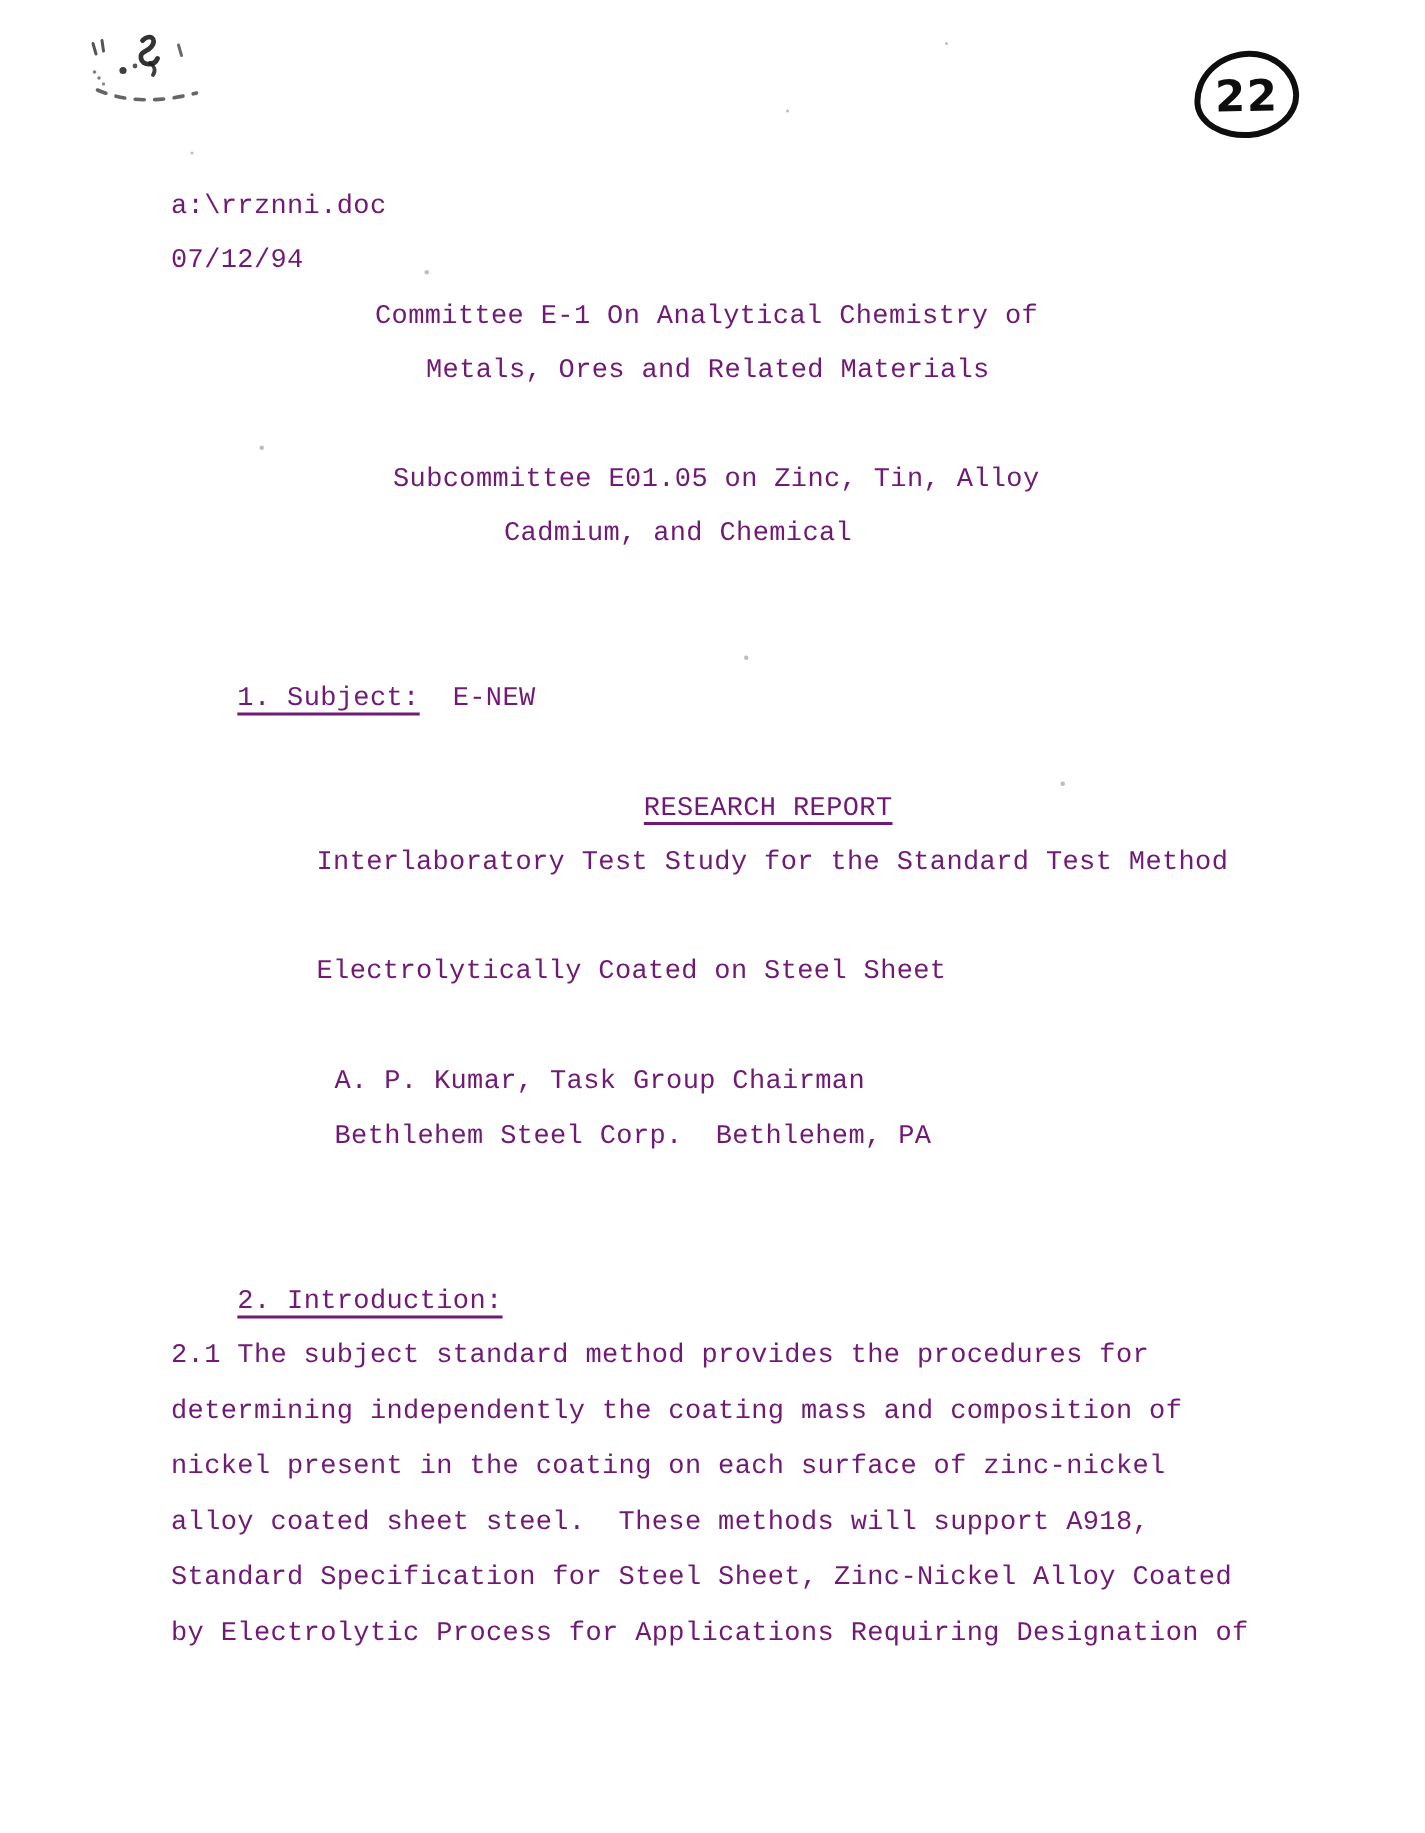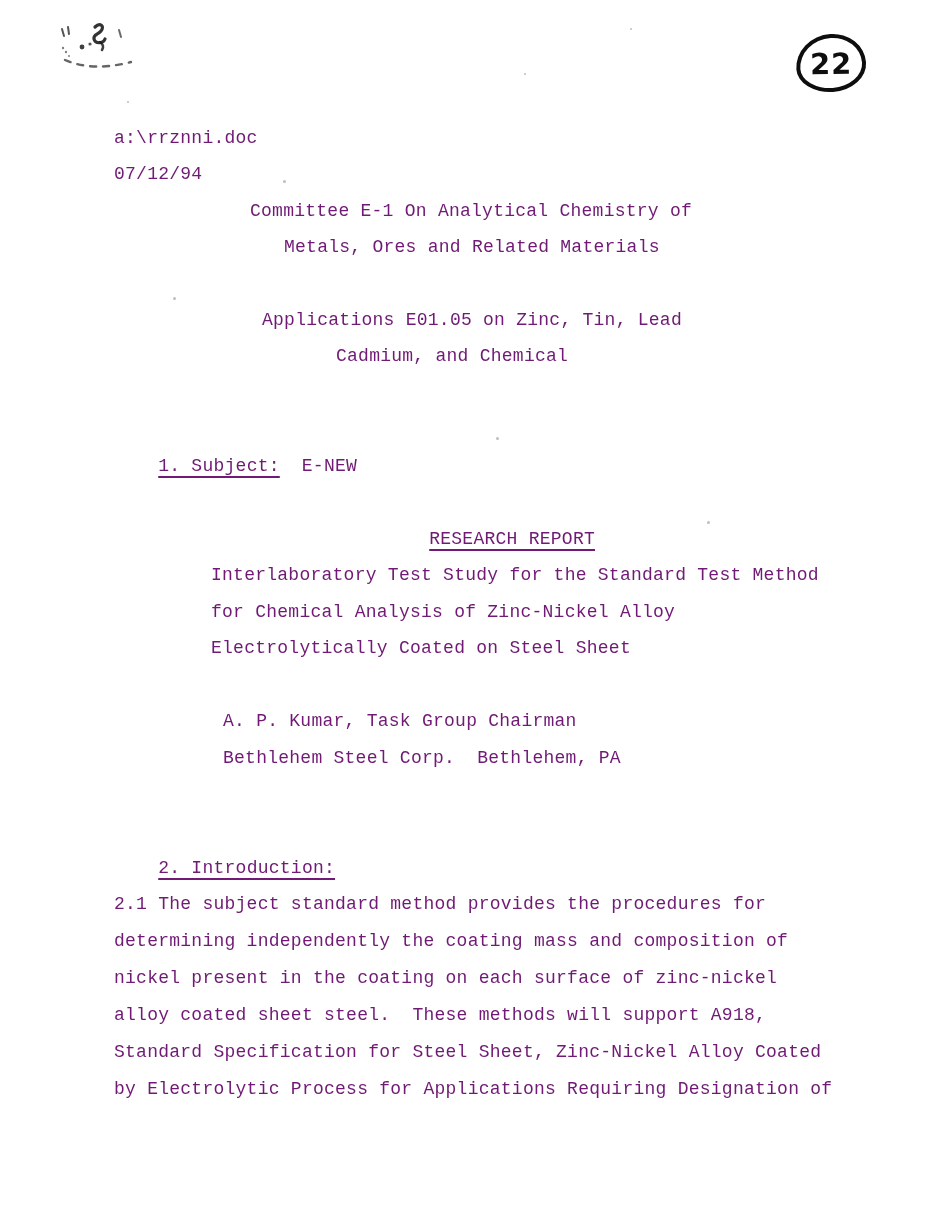--- a/index.html
+++ b/index.html
@@ -77,33 +77,32 @@
   <div class="circle">
     <span>22</span>
   </div>
 
   <div class="line" style="top:120px;left:114px">a:\rrznni.doc</div>
   <div class="line" style="top:156px;left:114px">07/12/94</div>
 
   <div class="line" style="top:193px;left:250px">Committee E-1 On Analytical Chemistry of</div>
   <div class="line" style="top:229px;left:284px">Metals, Ores and Related Materials</div>
 
-  <div class="line" style="top:302px;left:262px">Applications E01.05 on Zinc, Tin, Lead</div>
+  <div class="line" style="top:302px;left:262px">Subcommittee E01.05 on Zinc, Tin, Alloy</div>
   <div class="line" style="top:338px;left:336px">Cadmium, and Chemical</div>
 
   <div class="line" style="top:411px;left:114px">
     <span class="ul">1. Subject:</span><span class="subject-value">E-NEW</span>
   </div>
 
   <div class="line" style="top:557px;left:211px">Interlaboratory Test Study for the Standard Test Method</div>
 
   <div class="line" style="top:484px;left:385px">
     <span class="ul">RESEARCH REPORT</span>
   </div>
-  <div class="line" style="top:594px;left:211px">for Chemical Analysis of Zinc-Nickel Alloy</div>
   <div class="line" style="top:630px;left:211px">Electrolytically Coated on Steel Sheet</div>
 
   <div class="line" style="top:703px;left:223px">A. P. Kumar, Task Group Chairman</div>
   <div class="line" style="top:740px;left:223px">Bethlehem Steel Corp.  Bethlehem, PA</div>
 
   <div class="line" style="top:813px;left:114px">
     <span class="ul">2. Introduction:</span>
   </div>
 
   <div class="line" style="top:886px;left:114px">2.1 The subject standard method provides the procedures for</div>

